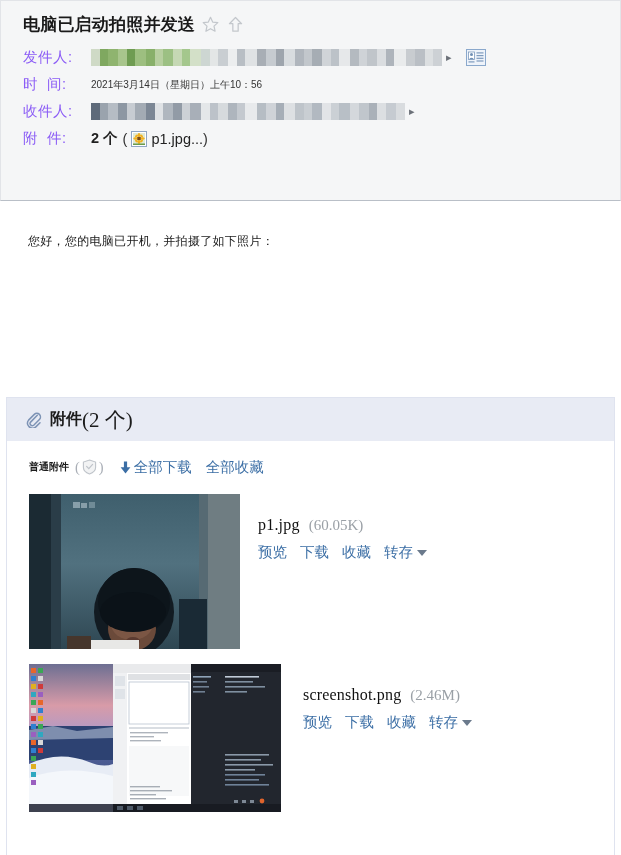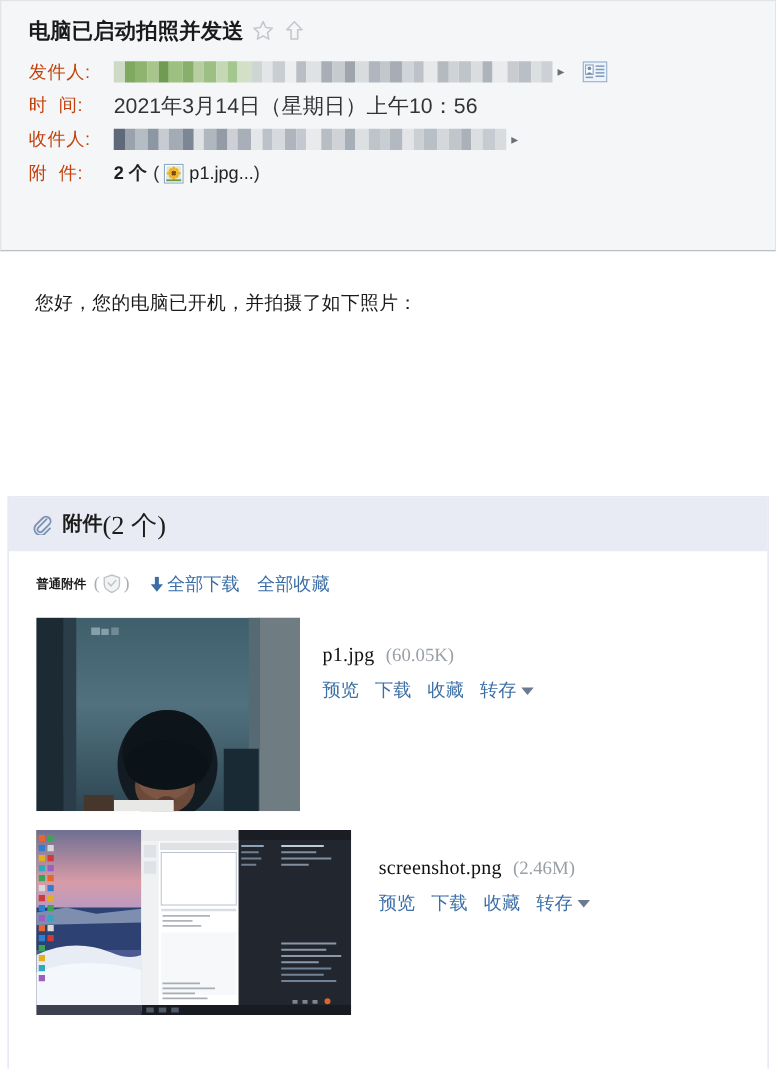--- a/index.html
+++ b/index.html
@@ -46,21 +46,21 @@
     flex: none;
   }
 
   .meta-row {
     display: flex;
     align-items: center;
     height: 27px;
     font-size: 14.5px;
   }
   .meta-label {
-    color: #c2410c;
+    color: #8b5cf6;
     width: 68px;
     flex: none;
     white-space: pre;
     letter-spacing: 0.5px;
   }
   .meta-value {
     color: #2b2b2b;
     display: flex;
     align-items: center;
   }
@@ -82,21 +82,21 @@
   }
   .contact-card {
     margin-left: 14px;
     width: 20px;
     height: 17px;
     flex: none;
   }
 
   .time-value {
     color: #333333;
-    font-size: 17px;
+    font-size: 10px;
     white-space: nowrap;
   }
   .attach-count {
     font-weight: bold;
     color: #1f1f1f;
   }
   .paren { color: #333; }
   .sun-icon {
     width: 16px; height: 16px;
     vertical-align: -3px;
@@ -104,21 +104,21 @@
   }
   .p1-inline { color: #222; }
 
   
   .mail-body {
     padding: 32px 22px 0 28px;
     height: 196px;
     box-sizing: border-box;
   }
   .body-text {
-    font-size: 15px;
+    font-size: 12px;
     color: #1a1a1a;
     letter-spacing: 0.3px;
   }
 
   
   .attach-panel {
     margin: 0 6px 16px 6px;
     border: 1px solid #dfe3ef;
     background: #ffffff;
     height: 470px;

